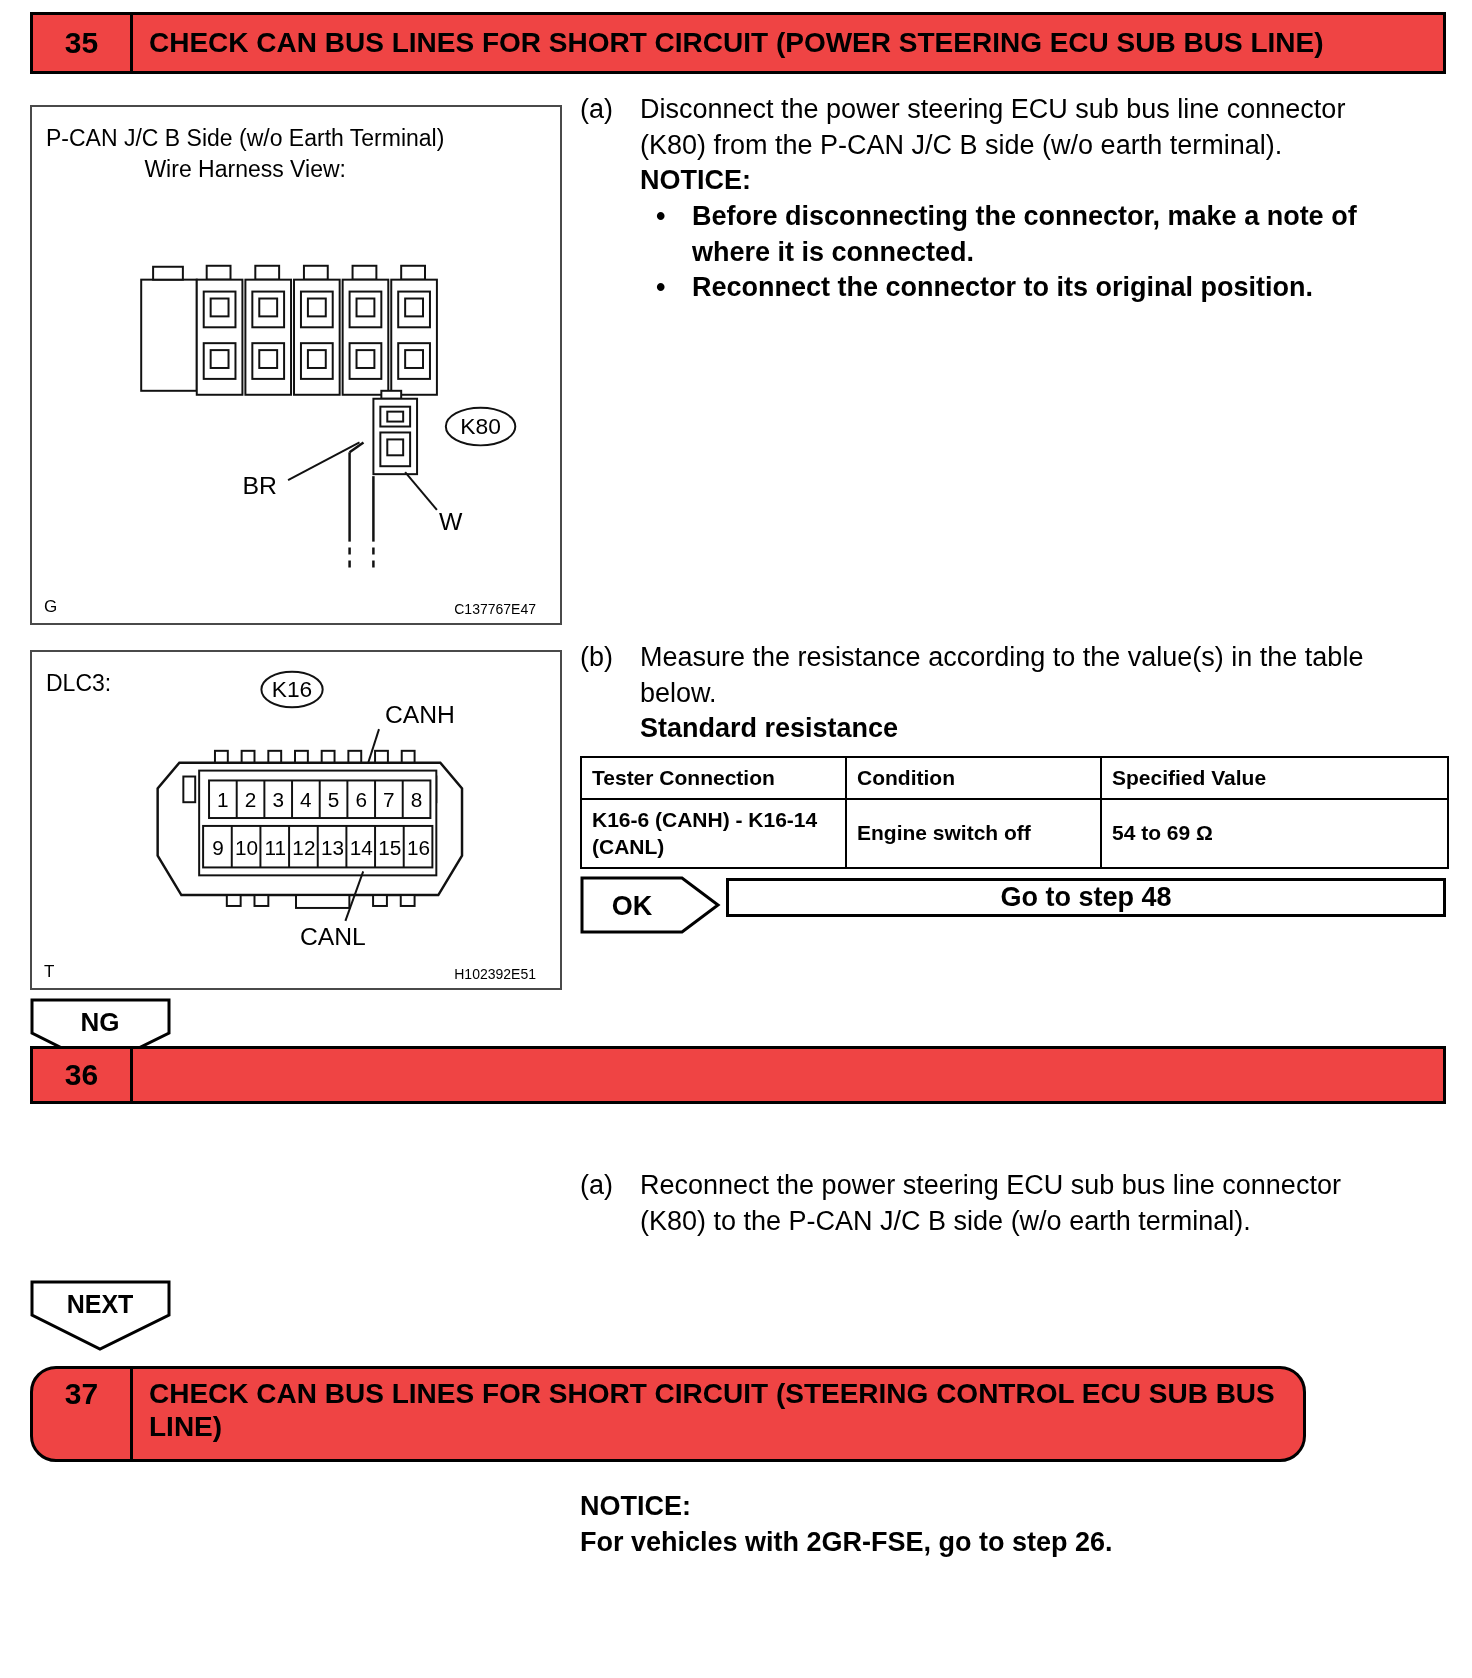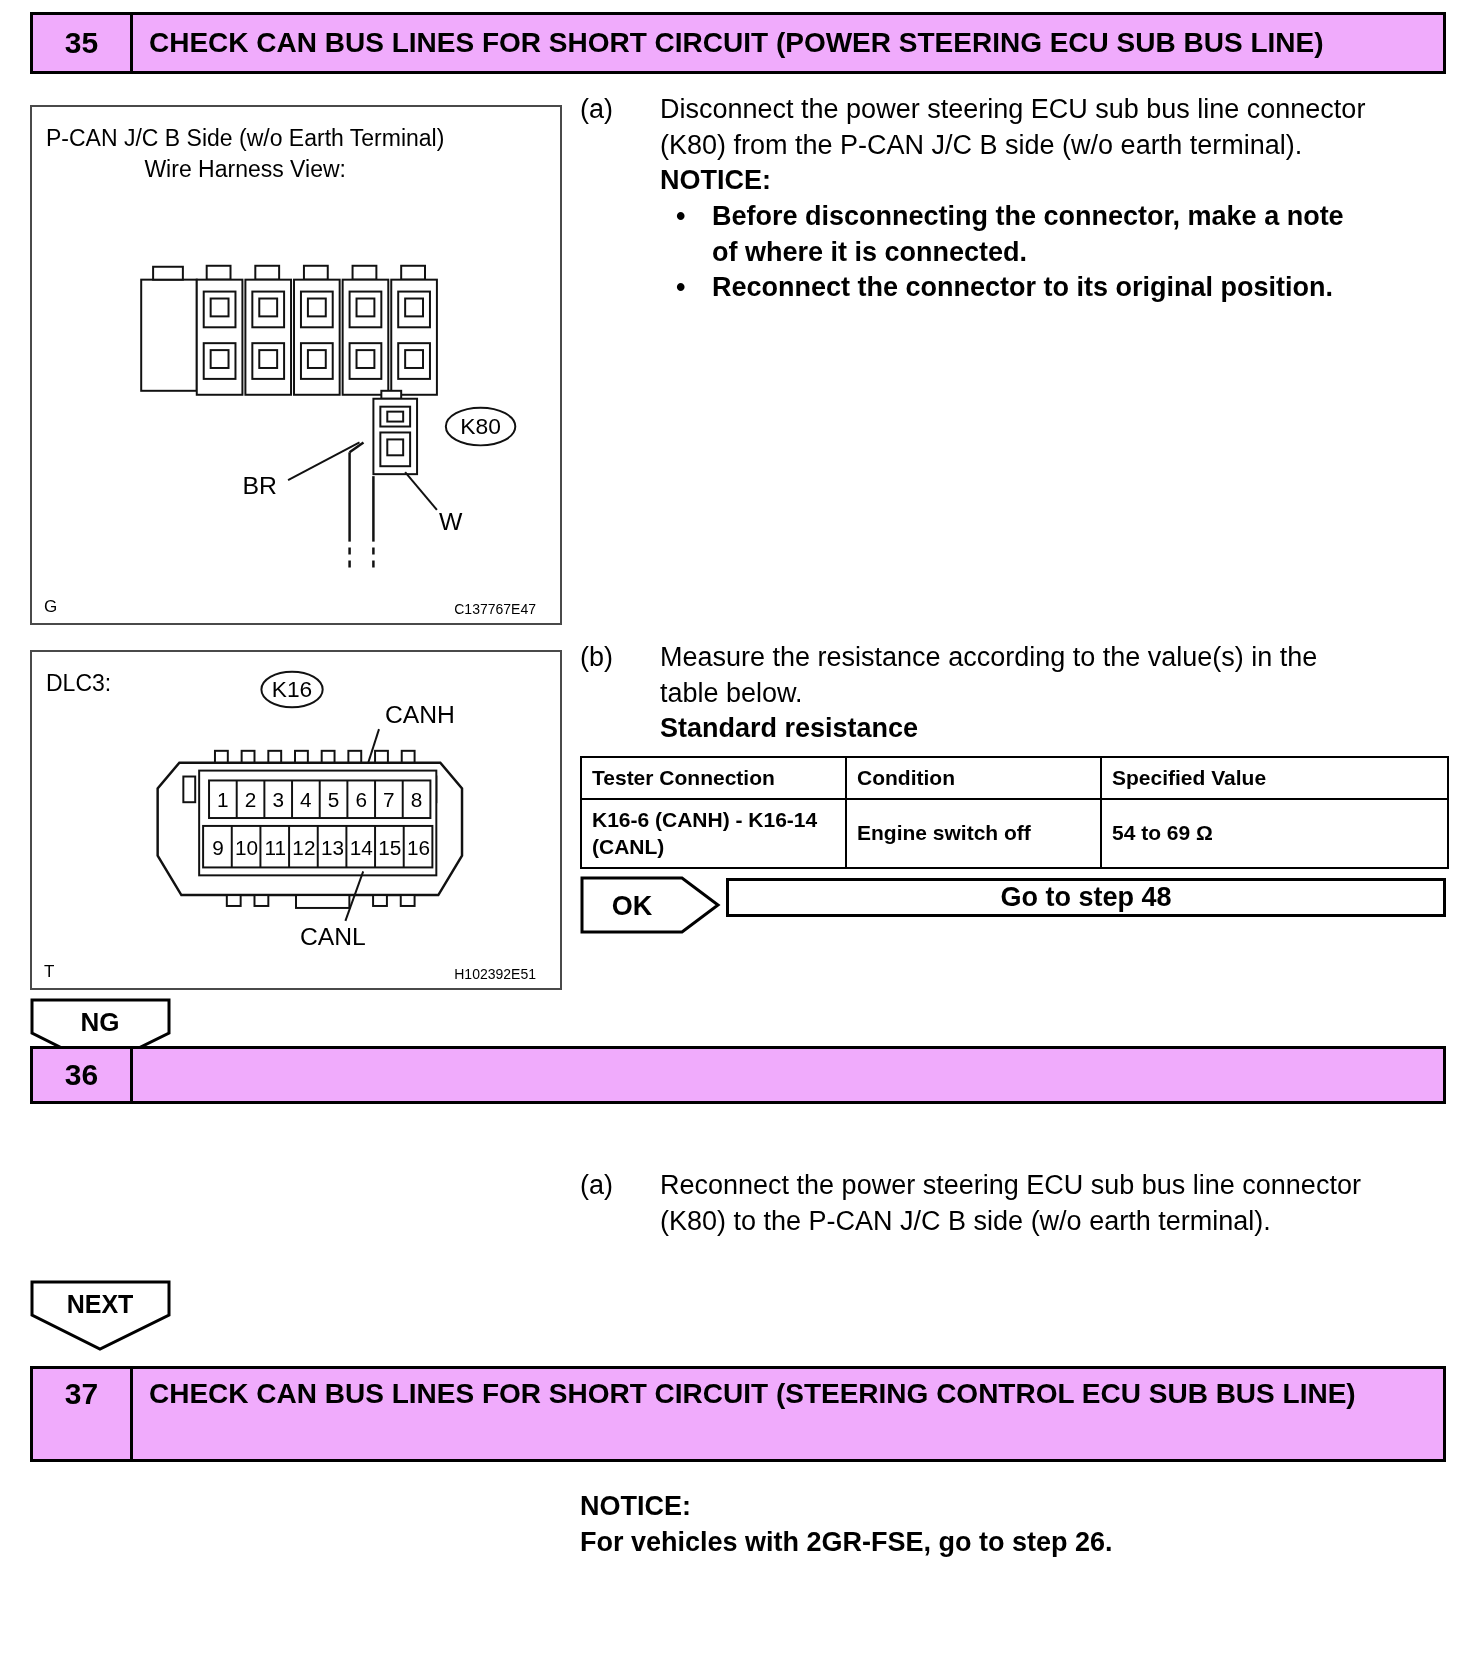--- a/index.html
+++ b/index.html
@@ -5,21 +5,21 @@
   * { margin:0; padding:0; box-sizing:border-box; }
   html,body { background:#ffffff; }
   body {
     width:1472px; height:1678px;
     font-family:"Liberation Sans", sans-serif;
     color:#000;
   }
   .page { position:relative; width:1472px; height:1678px; background:#fff; overflow:hidden; }
 
   
-  .step-header { position:absolute; display:flex; border:3px solid #000; background:#f0abfc; }
+  .step-header { position:absolute; display:flex; border:3px solid #000; background:#ef4444; }
   .step-num {
     width:100px; flex:none; display:flex; align-items:center; justify-content:center;
     font-weight:bold; font-size:30px; border-right:3px solid #000;
   }
   .step-title {
     flex:1; display:flex; align-items:center; padding:6px 16px;
     font-weight:bold; font-size:28px; line-height:1.18;
   }
   .step-header.top .step-num { align-items:flex-start; padding-top:8px; }
   .step-header.top .step-title { align-items:flex-start; padding-top:8px; }
@@ -28,21 +28,21 @@
   .figure { position:absolute; border:2px solid #4a4a4a; background:#fff; }
   .fig-svg { position:absolute; left:0; top:0; width:100%; height:100%; }
   .fig-caption { position:absolute; top:16px; left:14px; font-size:23px; line-height:1.35;text-align:center; }
   .fig-corner { position:absolute; bottom:6px; left:12px; font-size:17px; }
   .fig-code { position:absolute; bottom:6px; right:24px; font-size:14px; }
   svg text { font-family:"Liberation Sans", sans-serif; fill:#000; }
 
   
   .step-item { position:absolute; display:flex; font-size:27px; line-height:1.32; }
   .item-label { width:60px; flex:none; }
-  .item-text { flex:1;margin-left:20px; }
+  .item-text { flex:1; }
   .notice-label { font-weight:bold; }
   .bold-line { font-weight:bold; }
   .bullet-row { display:flex; font-weight:bold; padding-left:16px; }
   .bullet-dot { width:36px; flex:none; }
   .bullet-text { flex:1; }
 
   
   .spec-table { position:absolute; border-collapse:collapse; background:#fff; }
   .spec-table th, .spec-table td {
     border:2px solid #000; font-size:21px; font-weight:bold; text-align:left;
@@ -266,21 +266,21 @@
   <div class="step-item" style="left:580px;top:1168px;width:790px;">
     <div class="item-label">(a)</div>
     <div class="item-text">Reconnect the power steering ECU sub bus line connector (K80) to the P-CAN J/C B side (w/o earth terminal).</div>
   </div>
 
   <svg class="abs" style="left:30px;top:1280px;" width="142" height="72">
     <polygon points="2,2 139,2 139,35 70,69 2,35" fill="#fff" stroke="#000" stroke-width="3"></polygon>
     <text x="70" y="33" text-anchor="middle" font-size="25" font-weight="bold">NEXT</text>
   </svg>
 
-  <div class="step-header top" style="left:30px;top:1366px;width:1416px;height:96px;">
+  <div class="step-header top" style="left:30px;top:1366px;width:1276px;height:96px;border-radius:26px;">
     <div class="step-num">37</div>
     <div class="step-title">CHECK CAN BUS LINES FOR SHORT CIRCUIT (STEERING CONTROL ECU SUB BUS LINE)</div>
   </div>
 
   <div class="bottom-notice" style="left:580px;top:1488px;width:800px;">
     <div>NOTICE:</div>
     <div>For vehicles with 2GR-FSE, go to step 26.</div>
   </div>
 
 </div>

